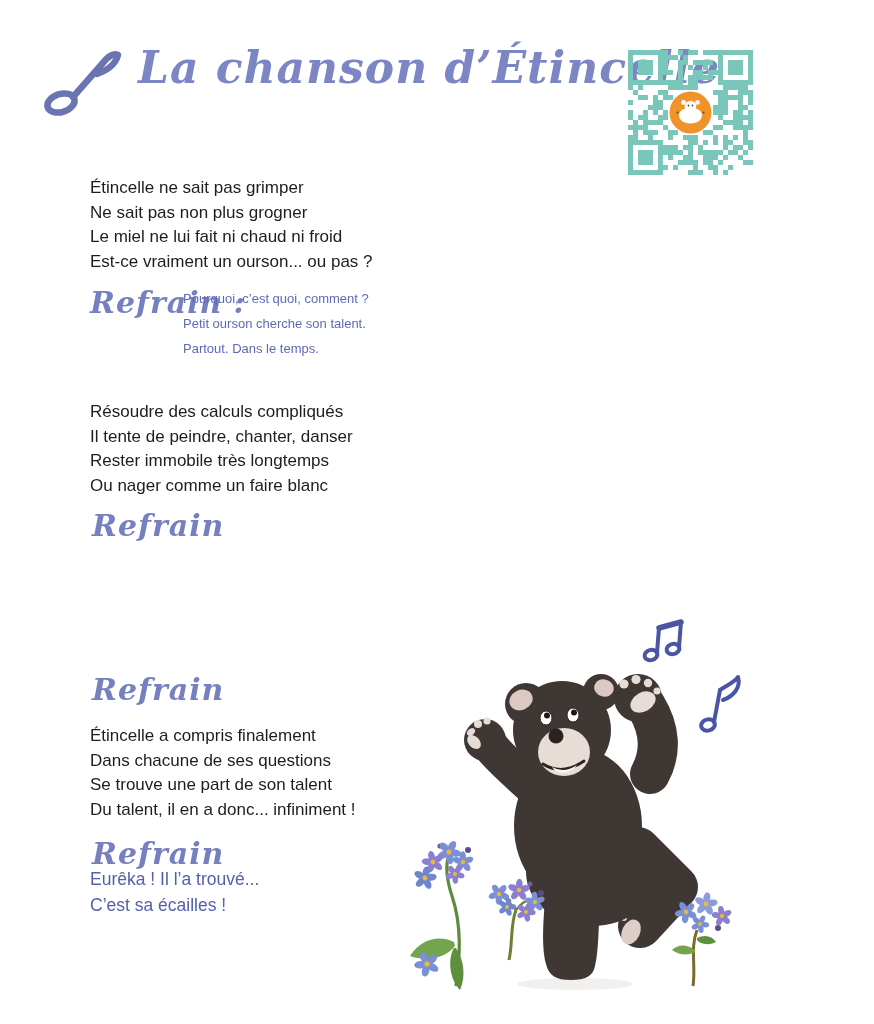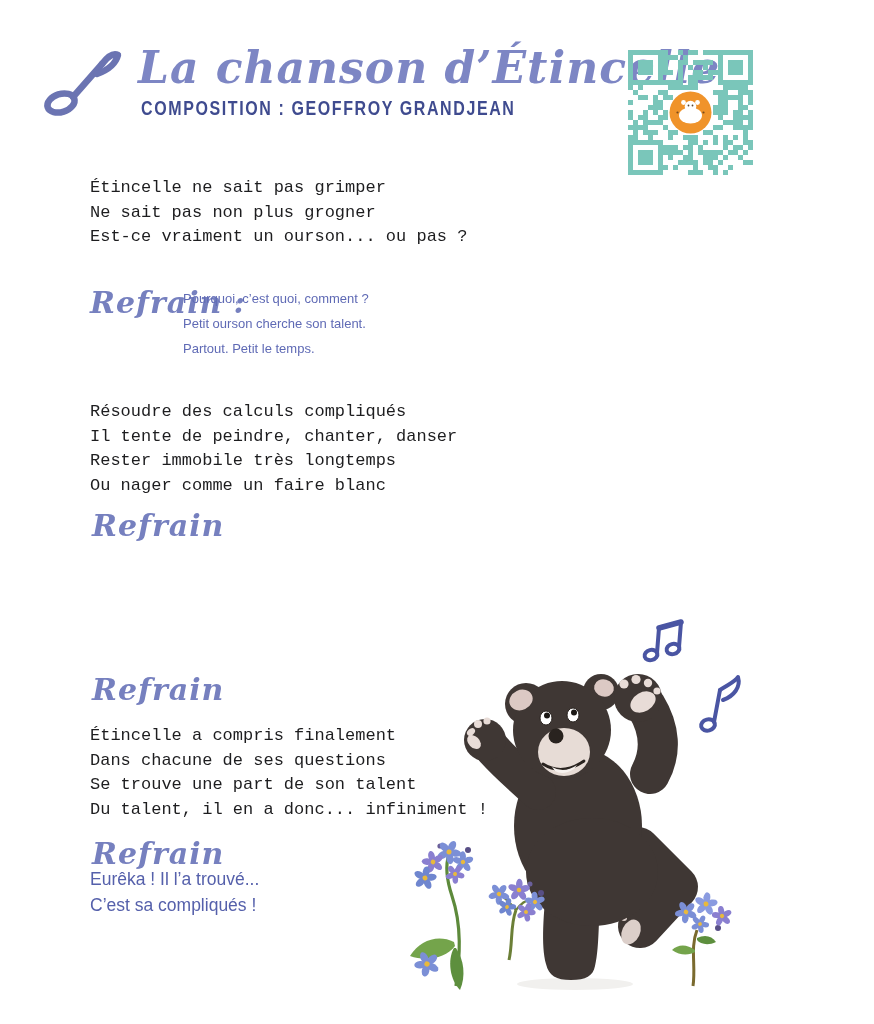--- a/index.html
+++ b/index.html
@@ -14,21 +14,21 @@
     font-family:"DejaVu Serif",serif;font-style:italic;font-weight:bold;
     font-size:44px;line-height:56px;color:#7d86c4;letter-spacing:1px;white-space:nowrap;
   }
   .subtitle-wrap{position:absolute;left:141px;top:97px;width:380px;}
   .subtitle{
     display:inline-block;transform:scaleY(1.28);transform-origin:left top;
     font-size:16px;font-weight:bold;letter-spacing:1.6px;color:#3f4b8f;white-space:nowrap;
   }
   .qr{position:absolute;left:628px;top:50px;width:125px;height:125px;}
   
-  .verse{position:absolute;left:90px;width:420px;font-size:17px;line-height:24.6px;color:#1d1d1f;font-family:Liberation Mono, monospace;}
+  .verse{position:absolute;left:90px;width:420px;font-size:17px;line-height:24.6px;color:#1d1d1f;}
   .v1{top:176px}.v2{top:400px}.v3{top:561px}.v4{top:724px}
   .refrain-script{
     font-family:"DejaVu Serif",serif;font-style:italic;font-weight:bold;
     font-size:30px;color:#7680bf;letter-spacing:1px;white-space:nowrap;
   }
   .refrain-block{position:absolute;left:90px;top:281px;}
   .refrain-label{position:absolute;left:0;top:4px;}
   .refrain-lines{position:absolute;left:93px;top:6px;width:330px;font-size:13px;line-height:24.8px;color:#5f6ab5;white-space:nowrap;}
   .rh{position:absolute;left:92px;}
   .rh2{top:508px}.rh3{top:672px}.rh4{top:836px}
@@ -43,23 +43,20 @@
 
   <svg class="note-icon" viewBox="0 0 84 74">
     <g stroke="#6b74b2" stroke-width="6.5" fill="none" stroke-linecap="round" stroke-linejoin="round">
       <ellipse cx="21" cy="59" rx="14" ry="9" transform="rotate(-18 21 59)"></ellipse>
       <path d="M33,53 L62,20"></path>
       <path d="M62,20 C68,12 74,9 78,11 C76,19 68,26 57,30"></path>
     </g>
   </svg>
 
   <div class="title">La chanson d’Étincelle</div>
-  <div class="subtitle-wrap">
-    <span class="subtitle">COMPOSITION : GEOFFROY GRANDJEAN</span>
-  </div>
 
   <div class="qr" id="qr"><svg viewBox="0 0 125 125" width="125" height="125">
         <rect x="35" y="0" width="5" height="5" fill="#7ac6ba"></rect>
         <rect x="50" y="0" width="5" height="5" fill="#7ac6ba"></rect>
         <rect x="60" y="0" width="5" height="5" fill="#7ac6ba"></rect>
         <rect x="65" y="0" width="5" height="5" fill="#7ac6ba"></rect>
         <rect x="75" y="0" width="5" height="5" fill="#7ac6ba"></rect>
         <rect x="80" y="0" width="5" height="5" fill="#7ac6ba"></rect>
         <rect x="85" y="0" width="5" height="5" fill="#7ac6ba"></rect>
         <rect x="35" y="5" width="5" height="5" fill="#7ac6ba"></rect>
@@ -279,29 +276,30 @@
           <circle cx="60.5" cy="55.5" r="0.9" fill="#5a4632"></circle>
           <circle cx="64.5" cy="55.5" r="0.9" fill="#5a4632"></circle>
           <circle cx="49.5" cy="62.5" r="1.1" fill="#7a4a1a"></circle>
           <circle cx="75.5" cy="62.5" r="1.1" fill="#7a4a1a"></circle>
         </g>
       </svg></div>
 
   <div class="verse v1">
     <div>Étincelle ne sait pas grimper</div>
     <div>Ne sait pas non plus grogner</div>
+    <div>Le miel ne lui fait ni chaud ni froid</div>
     <div>Est-ce vraiment un ourson... ou pas ?</div>
   </div>
 
   <div class="refrain-block">
     <div class="refrain-script refrain-label">Refrain :</div>
     <div class="refrain-lines">
       <div>Pourquoi, c’est quoi, comment ?</div>
       <div>Petit ourson cherche son talent.</div>
-      <div>Partout. Petit le temps.</div>
+      <div>Partout. Dans le temps.</div>
     </div>
   </div>
 
   <div class="verse v2">
     <div>Résoudre des calculs compliqués</div>
     <div>Il tente de peindre, chanter, danser</div>
     <div>Rester immobile très longtemps</div>
     <div>Ou nager comme un faire blanc</div>
   </div>
 
@@ -314,21 +312,21 @@
     <div>Étincelle a compris finalement</div>
     <div>Dans chacune de ses questions</div>
     <div>Se trouve une part de son talent</div>
     <div>Du talent, il en a donc... infiniment !</div>
   </div>
 
   <div class="refrain-script rh rh4">Refrain</div>
 
   <div class="finale">
     <div>Eurêka ! Il l’a trouvé...</div>
-    <div>C’est sa compliqués !</div>
+    <div>C’est sa écailles !</div>
   </div>
 
   <svg class="scene" viewBox="0 0 474 430">
     <defs>
       <g id="fmf">
         <ellipse cx="5.4" cy="0" rx="4.8" ry="3" fill="currentColor"></ellipse>
         <ellipse cx="5.4" cy="0" rx="4.8" ry="3" fill="currentColor" transform="rotate(72)"></ellipse>
         <ellipse cx="5.4" cy="0" rx="4.8" ry="3" fill="currentColor" transform="rotate(144)"></ellipse>
         <ellipse cx="5.4" cy="0" rx="4.8" ry="3" fill="currentColor" transform="rotate(216)"></ellipse>
         <ellipse cx="5.4" cy="0" rx="4.8" ry="3" fill="currentColor" transform="rotate(288)"></ellipse>

